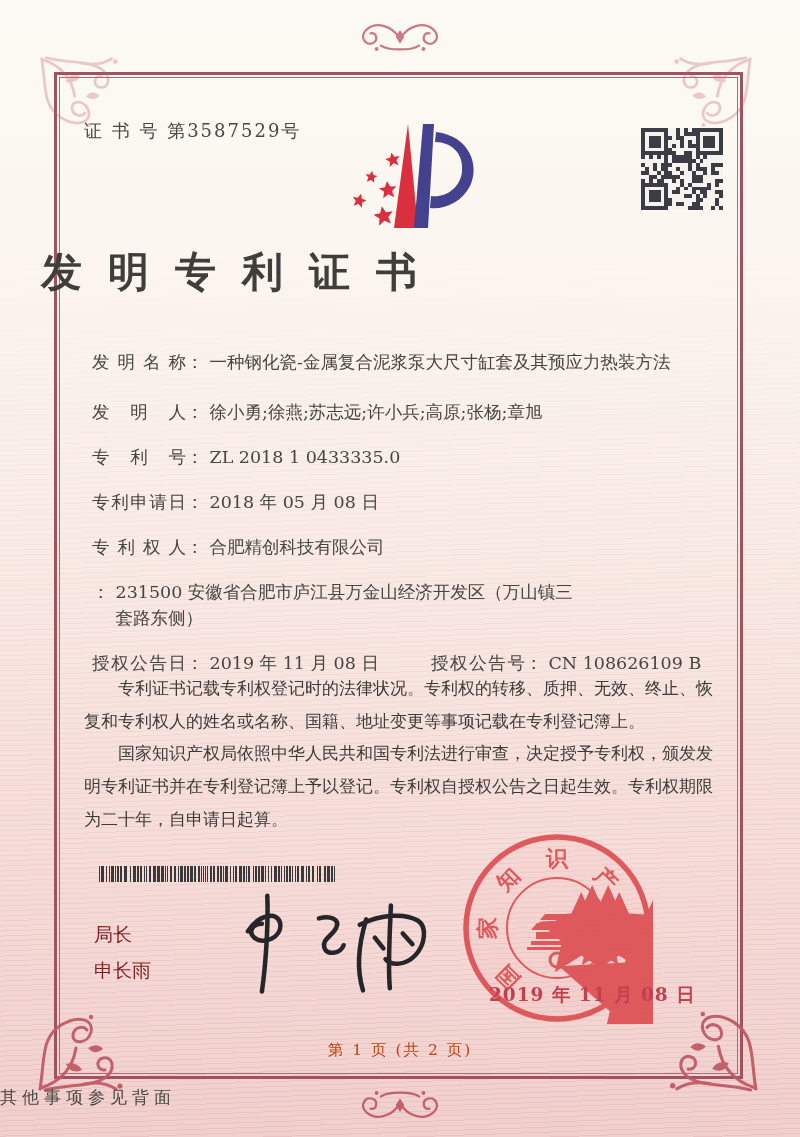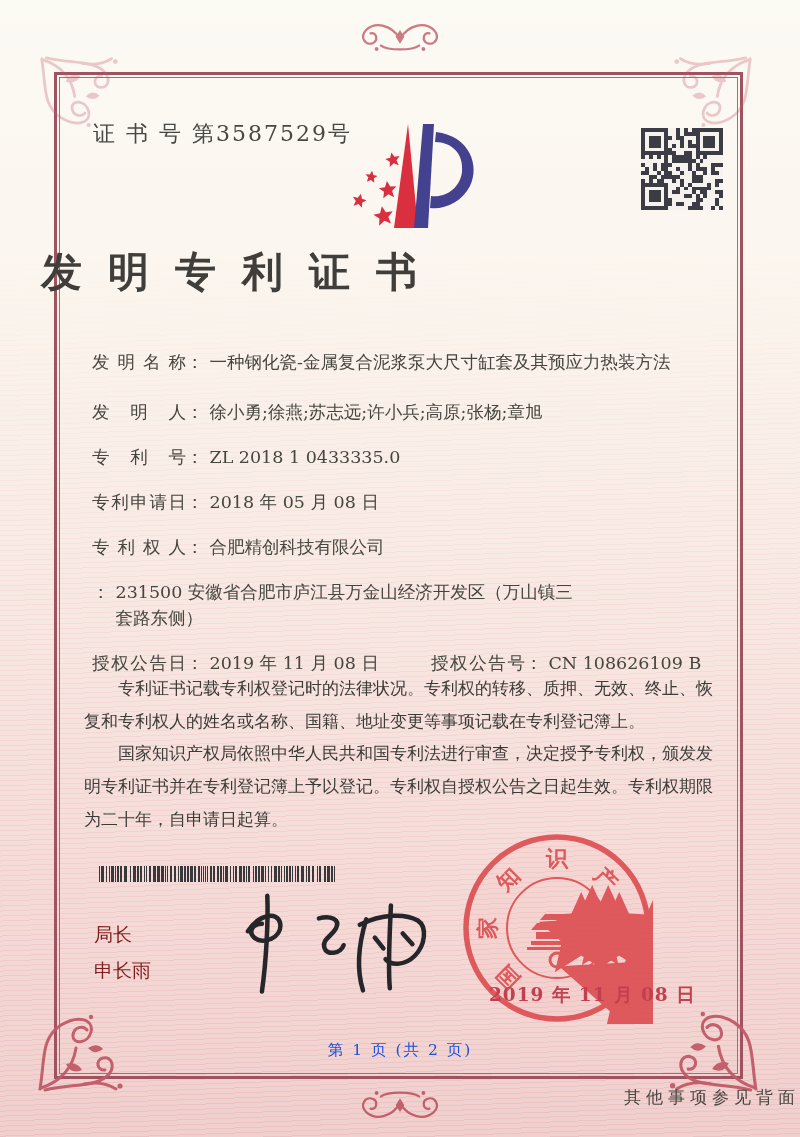--- a/index.html
+++ b/index.html
@@ -9,21 +9,21 @@
     background:linear-gradient(180deg,#fcfaf4 0%,#fbf6ef 22%,#f9ece6 45%,#f6dfdb 70%,#f3d6d3 88%,#f0cfcd 100%);
   }
   .guilloche{
     position:absolute;inset:0;pointer-events:none;
     background:repeating-linear-gradient(178deg,rgba(205,110,120,.14) 0 1px,transparent 1px 5px);
     -webkit-mask:linear-gradient(180deg,transparent 0 22%,rgba(0,0,0,.55) 55%,#000 100%);
             mask:linear-gradient(180deg,transparent 0 22%,rgba(0,0,0,.55) 55%,#000 100%);
   }
   .frame{position:absolute;left:54px;top:72px;width:683px;height:1001px;border:3px solid #9f5361;}
   .frame-inner{position:absolute;inset:2px;border:1px solid #b06a76;}
-  .cert-number{position:absolute;left:93px;top:119px;font-size:22px;color:#474744;letter-spacing:2px;}
+  .cert-number{position:absolute;left:84px;top:119px;font-size:18px;color:#474744;letter-spacing:2px;}
   .logo{position:absolute;left:328px;top:110px;width:156px;height:128px;}
   .qr{position:absolute;left:641px;top:128px;width:82px;height:82px;}
   .title{position:absolute;left:15px;top:245px;width:100%;text-align:left;
          font-size:41px;font-weight:600;color:#3f3e3b;letter-spacing:26px;text-indent:26px;}
   .fields{position:absolute;left:92px;top:349px;width:632px;font-size:17.5px;color:#46453f;}
   .frow{display:flex;line-height:26px;margin-bottom:19px;}
   .frow.gap-lg{margin-bottom:24px;}
   .flabel{display:inline-block;width:94px;text-align:justify;text-align-last:justify;flex:0 0 94px;}
   .fcolon{flex:0 0 auto;margin-right:6px;}
   .fvalue{flex:1 1 auto;max-width:505px;}
@@ -32,22 +32,22 @@
          color:#3c3b38;line-height:1.92;}
   .paras p{margin:0;text-indent:2em;}
   .barcode{position:absolute;left:99px;top:866px;width:238px;height:16px;}
   .director{position:absolute;left:94px;top:917px;font-size:19px;color:#7f1d1d;line-height:36px;
             font-family:Liberation Serif, serif;}
   .signature{position:absolute;left:220px;top:886px;width:215px;height:112px;}
   .seal{position:absolute;left:461px;top:832px;width:192px;height:192px;opacity:.92;}
   .seal-date{position:absolute;left:489px;top:982px;font-size:18.5px;color:#c2404e;
              letter-spacing:1px;font-weight:600;}
   .page-info{position:absolute;left:0;top:1040px;width:100%;text-align:center;
-             font-size:15.5px;color:#1d4ed8;letter-spacing:2px;}
-  .back-note{position:absolute;left:0;top:1086px;width:100%;text-align:right;
+             font-size:15.5px;color:#c2410c;letter-spacing:2px;}
+  .back-note{position:absolute;left:0;top:1086px;width:100%;text-align:left;
              font-size:17px;color:#4a4641;letter-spacing:5px;}
   .orn{position:absolute;color:#c05a67;}
   .orn svg{display:block;width:100%;height:100%;}
   .orn.faint{opacity:.30;}
   .orn.strong{opacity:.95;}
   .orn.mid{opacity:.8;}
 </style>
 </head>
 <body>
 

